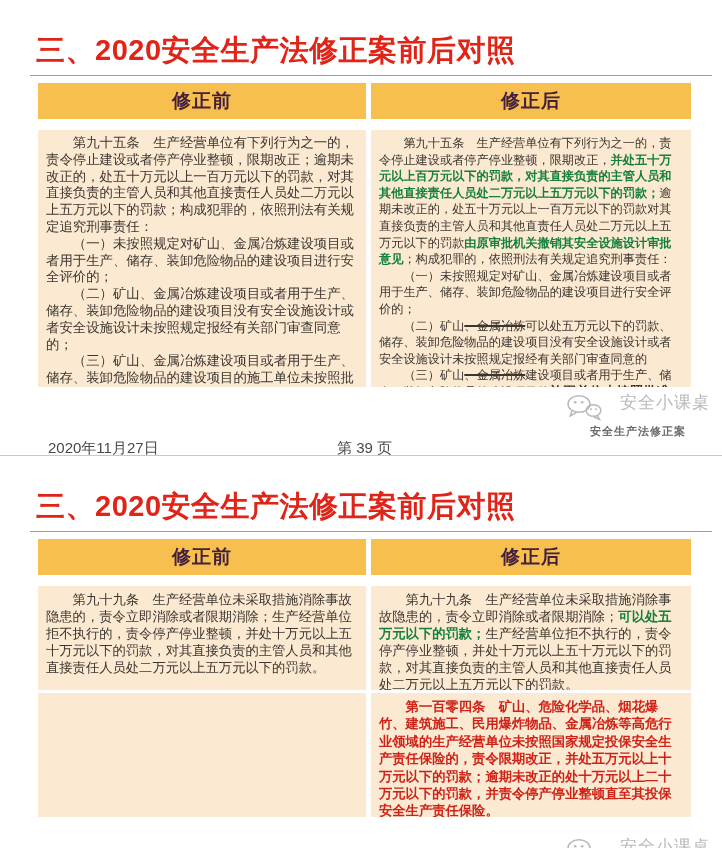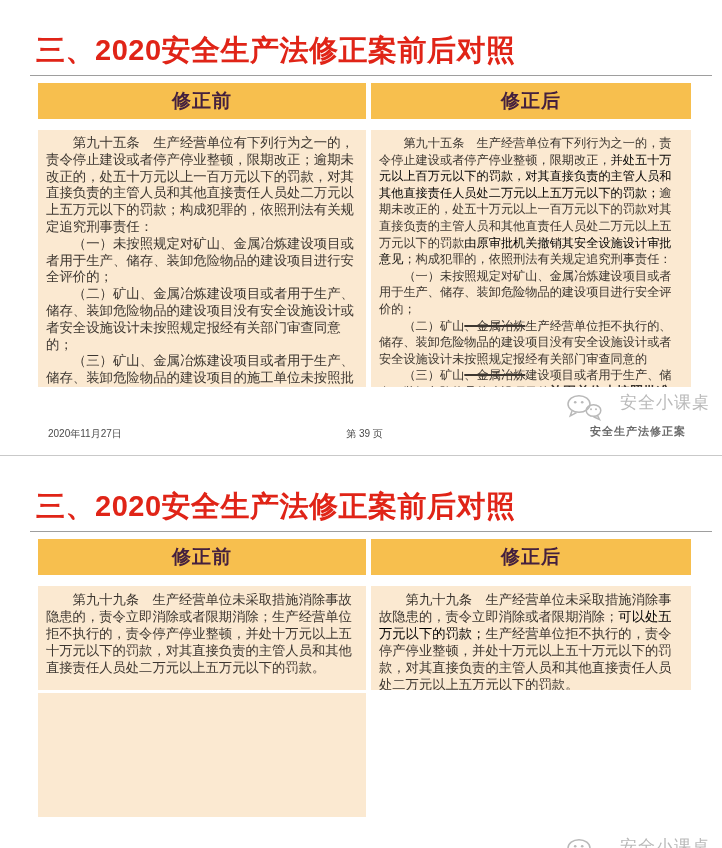--- a/index.html
+++ b/index.html
@@ -46,28 +46,28 @@
   .slide-1 .td.before{font-size:13.4px;line-height:16.8px;}
   .slide-1 .td.after{font-size:12.2px;line-height:16.6px;}
 
   .slide-2 .trow-1{height:104px;}
   .slide-2 .trow-2{height:124px;margin-top:3px;}
   .slide-2 .td{font-size:13.3px;line-height:17px;}
   .slide-2 .trow-2 .td.after{line-height:17.4px;}
 
   .para{margin:0;text-indent:2em;}
   .seg-n{}
-  .seg-r{color:#000000;font-weight:normal;}
+  .seg-r{color:#15803d;font-weight:bold;}
   .seg-s{text-decoration:line-through;text-decoration-thickness:2px;}
   .seg-b{font-weight:bold;font-size:13.4px;}
   .red-cell .para{color:#cf2318;font-weight:bold;}
 
   .slide-footer{
-    position:absolute;left:38px;right:31px;bottom:12px;
-    height:16px;font-size:10px;color:#4a4a4a;
+    position:absolute;left:38px;right:31px;bottom:0;
+    height:16px;font-size:15px;color:#4a4a4a;
   }
   .footer-date{position:absolute;left:10px;top:0;}
   .footer-page{position:absolute;left:0;right:0;top:0;text-align:center;}
 
   .watermark{
     position:absolute;right:12px;z-index:6;text-align:center;line-height:1.1;
   }
   .slide-1 .watermark{bottom:18px;}
   .slide-2 .watermark{bottom:12px;}
   .wm-row{display:flex;align-items:flex-start;justify-content:flex-end;gap:18px;}
@@ -91,21 +91,21 @@
       <div class="trow">
         <div class="td before">
             <p class="para"><span class="seg-n">第九十五条　生产经营单位有下列行为之一的，责令停止建设或者停产停业整顿，限期改正；逾期未改正的，处五十万元以上一百万元以下的罚款，对其直接负责的主管人员和其他直接责任人员处二万元以上五万元以下的罚款；构成犯罪的，依照刑法有关规定追究刑事责任：</span></p>
             <p class="para"><span class="seg-n">（一）未按照规定对矿山、金属冶炼建设项目或者用于生产、储存、装卸危险物品的建设项目进行安全评价的；</span></p>
             <p class="para"><span class="seg-n">（二）矿山、金属冶炼建设项目或者用于生产、储存、装卸危险物品的建设项目没有安全设施设计或者安全设施设计未按照规定报经有关部门审查同意的；</span></p>
             <p class="para"><span class="seg-n">（三）矿山、金属冶炼建设项目或者用于生产、储存、装卸危险物品的建设项目的施工单位未按照批准的安全设施设计施工的；</span></p>
           </div>
         <div class="td after">
             <p class="para"><span class="seg-n">第九十五条　生产经营单位有下列行为之一的，责令停止建设或者停产停业整顿，限期改正，</span><span class="seg-r">并处五十万元以上百万元以下的罚款，对其直接负责的主管人员和其他直接责任人员处二万元以上五万元以下的罚款；</span><span class="seg-n">逾期未改正的，处五十万元以上一百万元以下的罚款对其直接负责的主管人员和其他直责任人员处二万元以上五万元以下的罚款</span><span class="seg-r">由原审批机关撤销其安全设施设计审批意见</span><span class="seg-n">；构成犯罪的，依照刑法有关规定追究刑事责任：</span></p>
             <p class="para"><span class="seg-n">（一）未按照规定对矿山、金属冶炼建设项目或者用于生产、储存、装卸危险物品的建设项目进行安全评价的；</span></p>
-            <p class="para"><span class="seg-n">（二）矿山</span><span class="seg-s">、金属冶炼</span><span class="seg-n">生产经营单位拒不执行的、储存、装卸危险物品的建设项目没有安全设施设计或者安全设施设计未按照规定报经有关部门审查同意的</span></p>
+            <p class="para"><span class="seg-n">（二）矿山</span><span class="seg-s">、金属冶炼</span><span class="seg-n">可以处五万元以下的罚款、储存、装卸危险物品的建设项目没有安全设施设计或者安全设施设计未按照规定报经有关部门审查同意的</span></p>
             <p class="para"><span class="seg-n">（三）矿山</span><span class="seg-s">、金属冶炼</span><span class="seg-n">建设项目或者用于生产、储存、装卸危险物品的建设项目的</span><span class="seg-b">施工单位未按照批准的安全设施设计施工的；</span></p>
           </div>
       </div>
     </div>
 
     <div class="watermark">
       <div class="wm-row">
         <span>
           <svg width="36" height="27" viewBox="0 0 36 27">
             <g fill="none" stroke="#b9b9b9" stroke-width="1.5">
@@ -145,20 +145,23 @@
       <div class="trow trow-1">
         <div class="td before">
             <p class="para"><span class="seg-n">第九十九条　生产经营单位未采取措施消除事故隐患的，责令立即消除或者限期消除；生产经营单位拒不执行的，责令停产停业整顿，并处十万元以上五十万元以下的罚款，对其直接负责的主管人员和其他直接责任人员处二万元以上五万元以下的罚款。</span></p>
           </div>
         <div class="td after">
             <p class="para"><span class="seg-n">第九十九条　生产经营单位未采取措施消除事故隐患的，责令立即消除或者限期消除；</span><span class="seg-r">可以处五万元以下的罚款；</span><span class="seg-n">生产经营单位拒不执行的，责令停产停业整顿，并处十万元以上五十万元以下的罚款，对其直接负责的主管人员和其他直接责任人员处二万元以上五万元以下的罚款。</span></p>
           </div>
       </div>
       <div class="trow trow-2">
         <div class="td before"></div>
+        <div class="td after red-cell">
+            <p class="para"><span class="seg-n">第一百零四条　矿山、危险化学品、烟花爆竹、建筑施工、民用爆炸物品、金属冶炼等高危行业领域的生产经营单位未按照国家规定投保安全生产责任保险的，责令限期改正，并处五万元以上十万元以下的罚款；逾期未改正的处十万元以上二十万元以下的罚款，并责令停产停业整顿直至其投保安全生产责任保险。</span></p>
+          </div>
       </div>
     </div>
 
     <div class="watermark">
       <div class="wm-row">
         <span>
           <svg width="36" height="27" viewBox="0 0 36 27">
             <g fill="none" stroke="#b9b9b9" stroke-width="1.5">
               <ellipse cx="13" cy="10" rx="11" ry="8.3"></ellipse>
               <path d="M6 17 L4.2 22 L10.5 18.6"></path>

